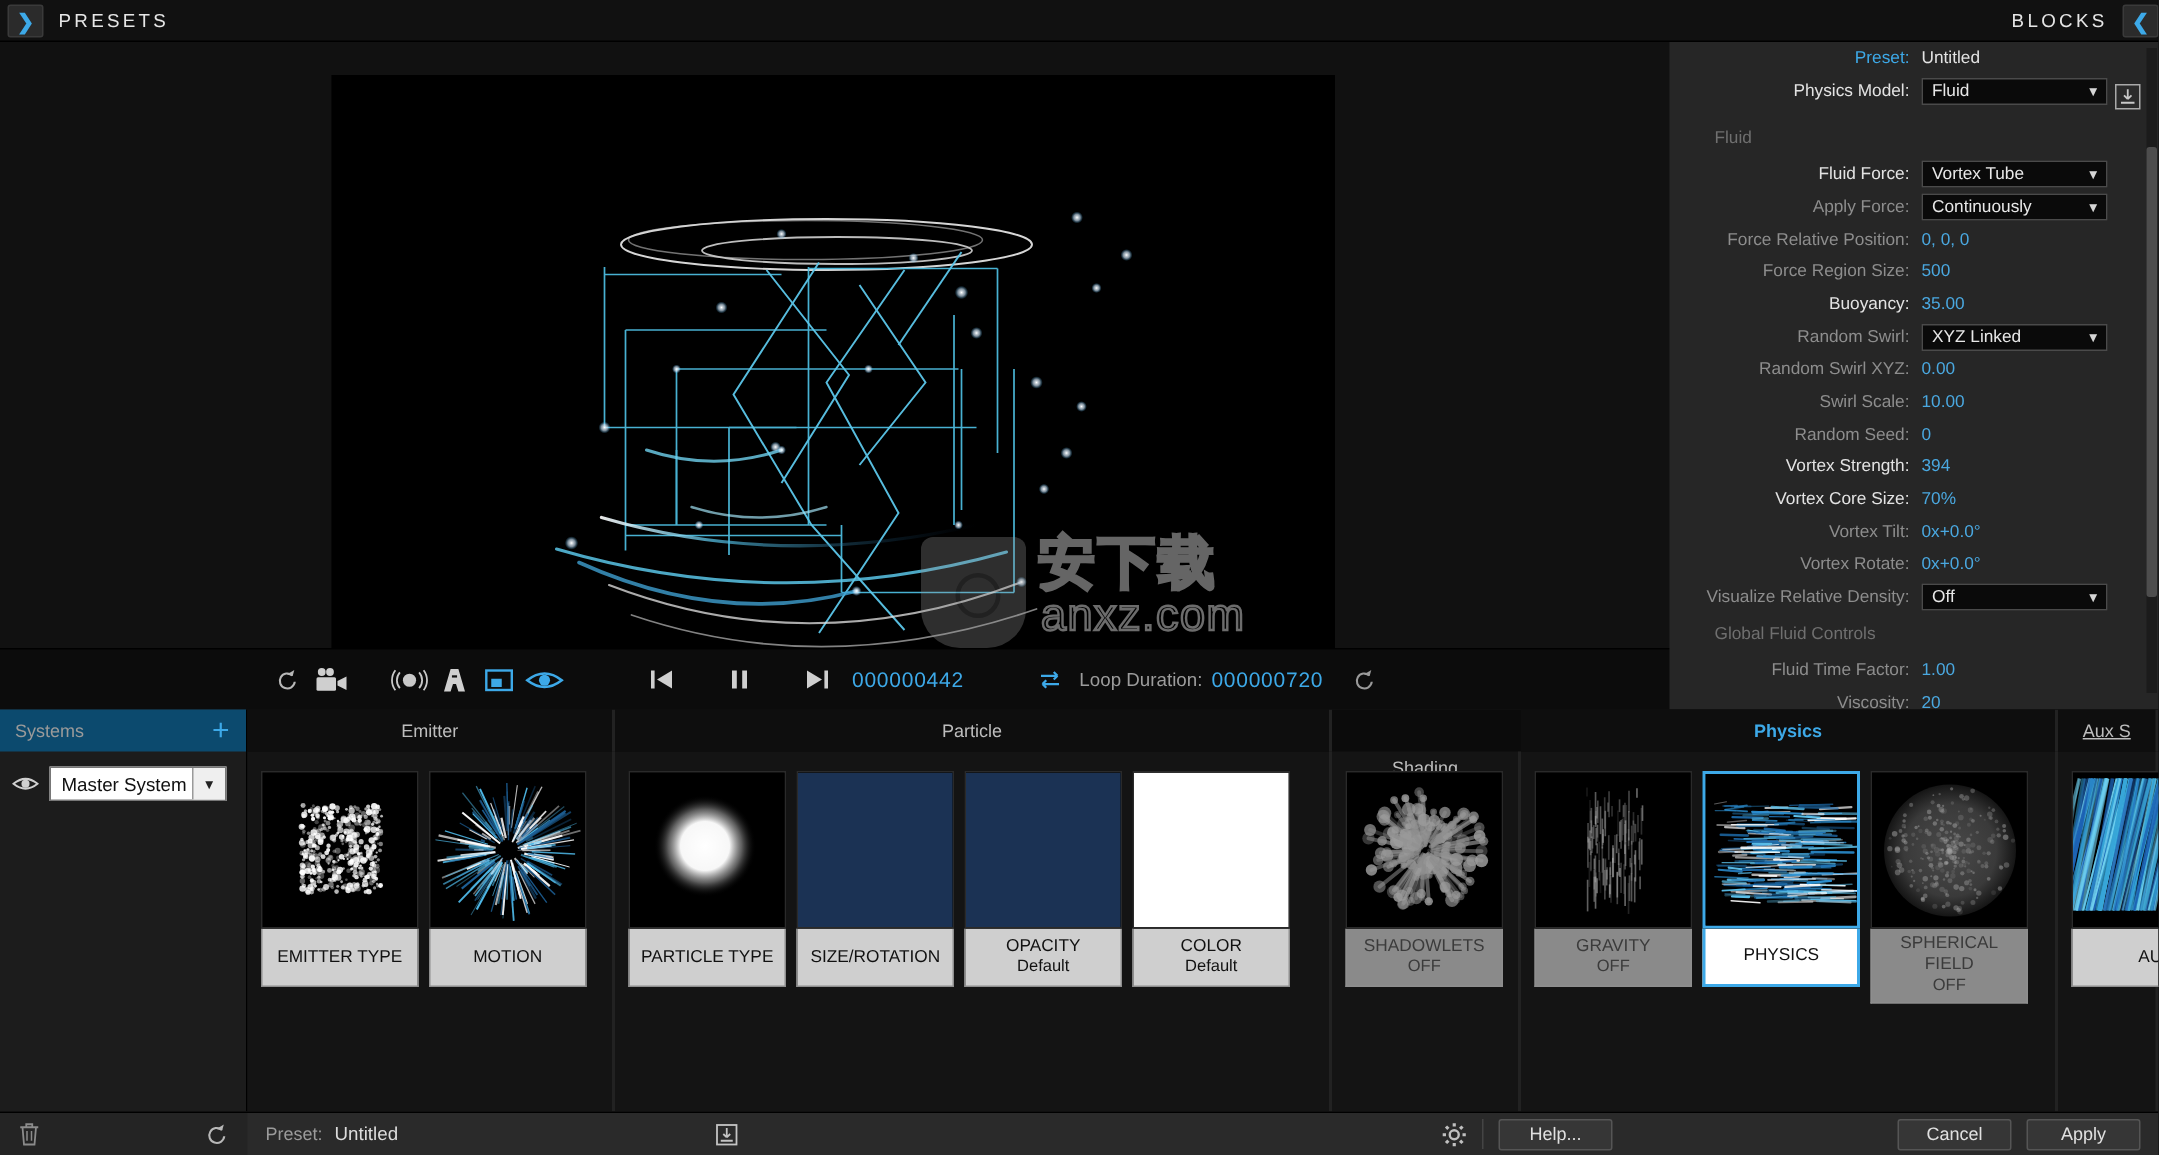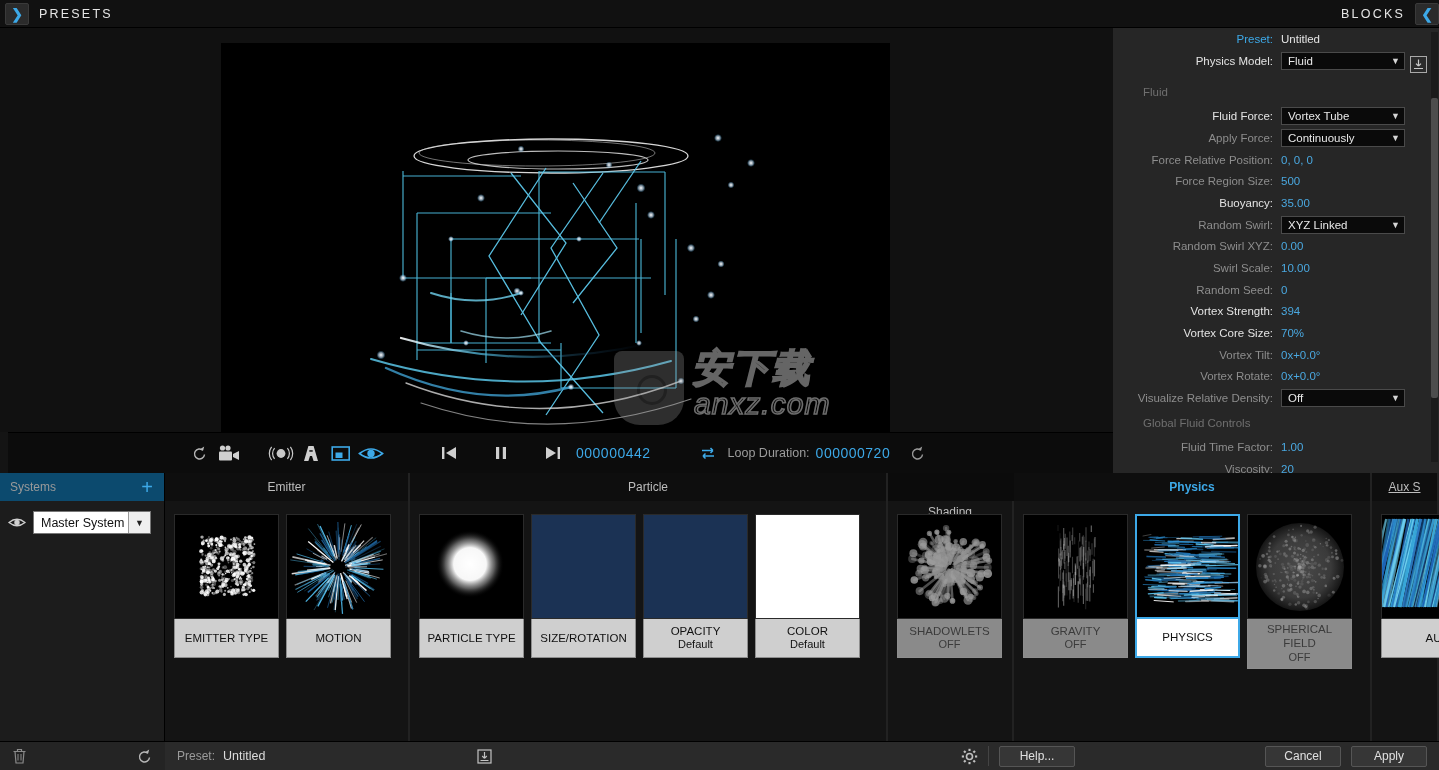--- a/index.html
+++ b/index.html
@@ -31,22 +31,22 @@
   .topbar-title {
     font-size: 12.5px; letter-spacing: 2.2px; color: #e6e6e6; font-weight: 500;
   }
 
   
   .viewport {
     position: absolute; left: 0; top: 28px; width: 1113px; height: 404px;
     background: #111111;
   }
   .canvas {
-    position: absolute; left: 221px; top: 15px; width: 669px; height: 389px;
-    background: #000; overflow: hidden; font-style: italic;
+    position: absolute; left: 221px; top: 22px; width: 669px; height: 389px;
+    background: #000; overflow: hidden;
   }
   .canvas svg { display: block; }
   .cursor-arrow {
     position: absolute; left: 325px; top: 105px;
     width: 0; height: 0; pointer-events: none;
   }
 
   
   .watermark {
     position: absolute; left: 393px; top: 300px;
@@ -68,21 +68,21 @@
   }
   .wm-url {
     position: absolute; left: 80px; top: 44px;
     font-size: 30px; letter-spacing: 1px;
     color: transparent; -webkit-text-stroke: 1.6px #c5c5c5;
     font-family: "Liberation Sans", sans-serif;
   }
 
   
   .transport {
-    position: absolute; left: 8px; top: 432px; width: 1274px; height: 41px;
+    position: absolute; left: 0; top: 432px; width: 1274px; height: 41px;
     background: #0c0c0c;
     display: flex; align-items: center;
     border-top: 1px solid #000;
   }
   .tp-icon {
     width: 30px; height: 30px; display: flex; align-items: center; justify-content: center;
     cursor: pointer; color: #b8b8b8;
   }
   .tp-gap-a { width: 176px; }
   .tp-gap-b { width: 22px; }

